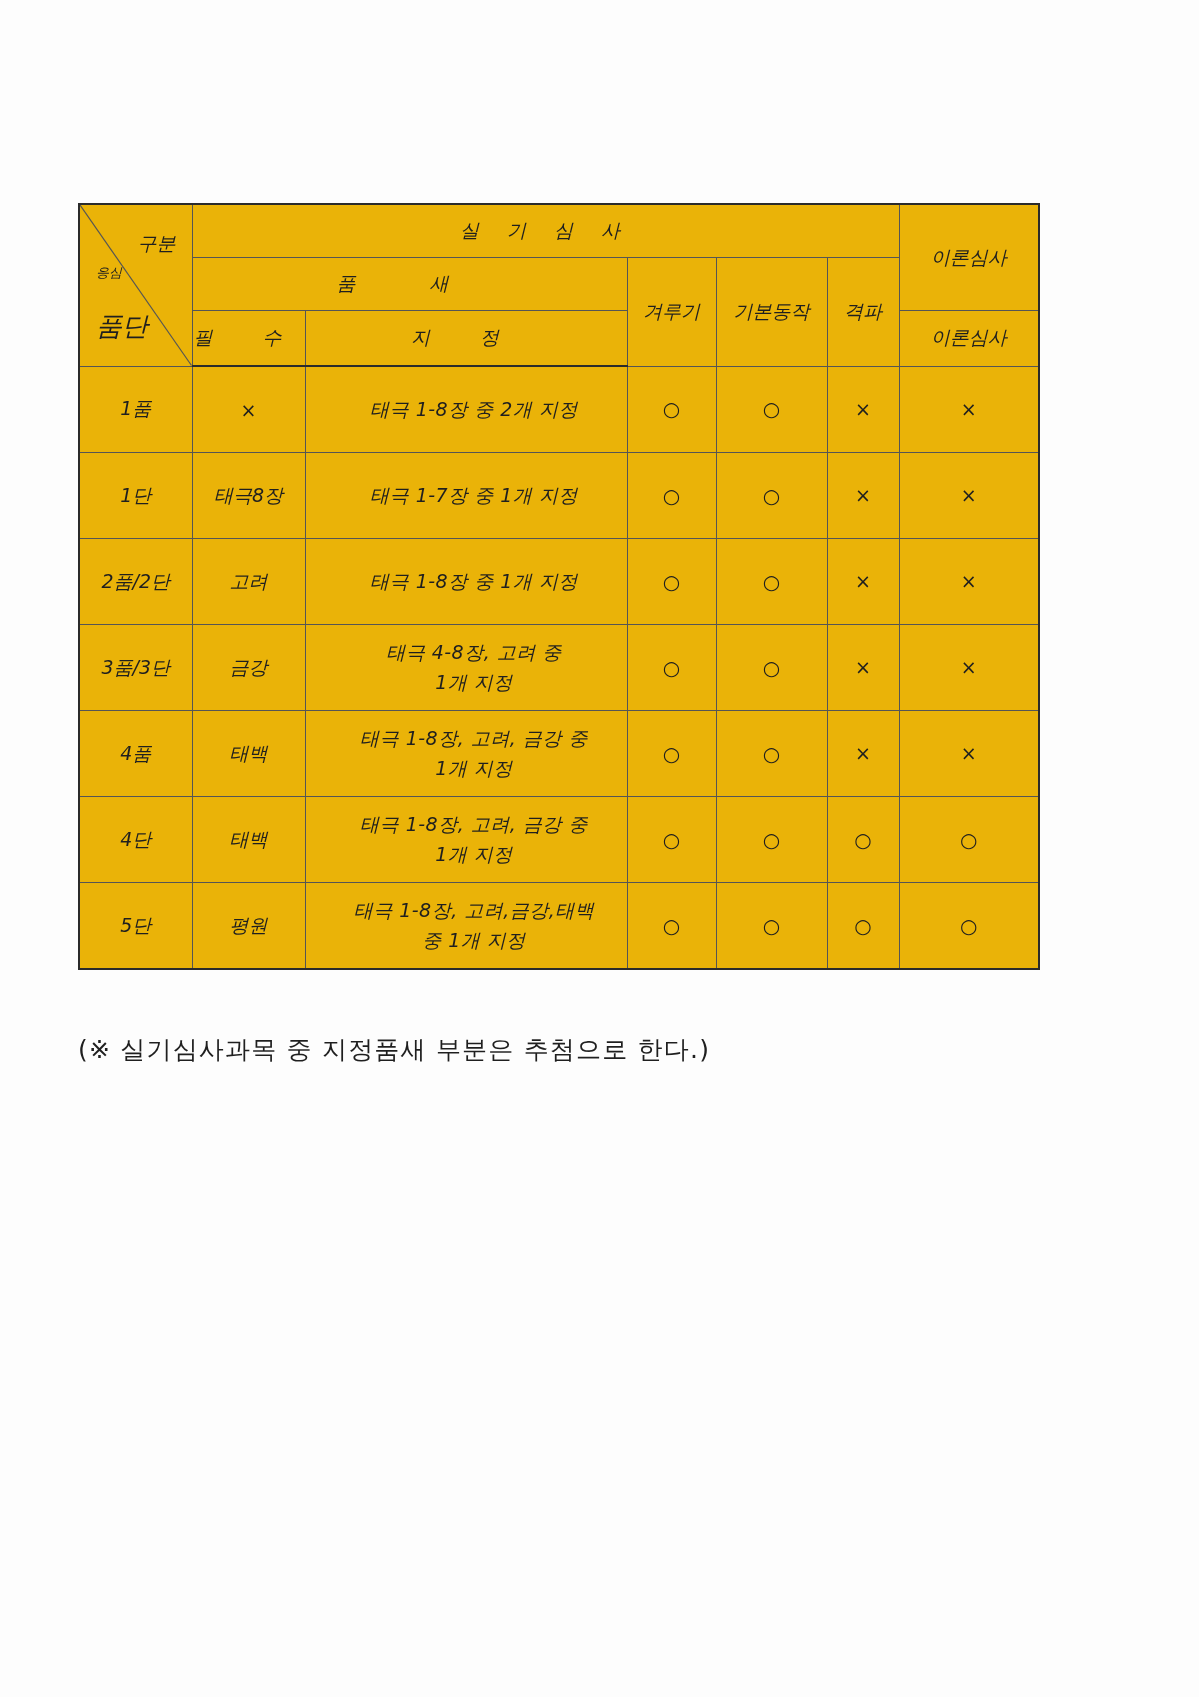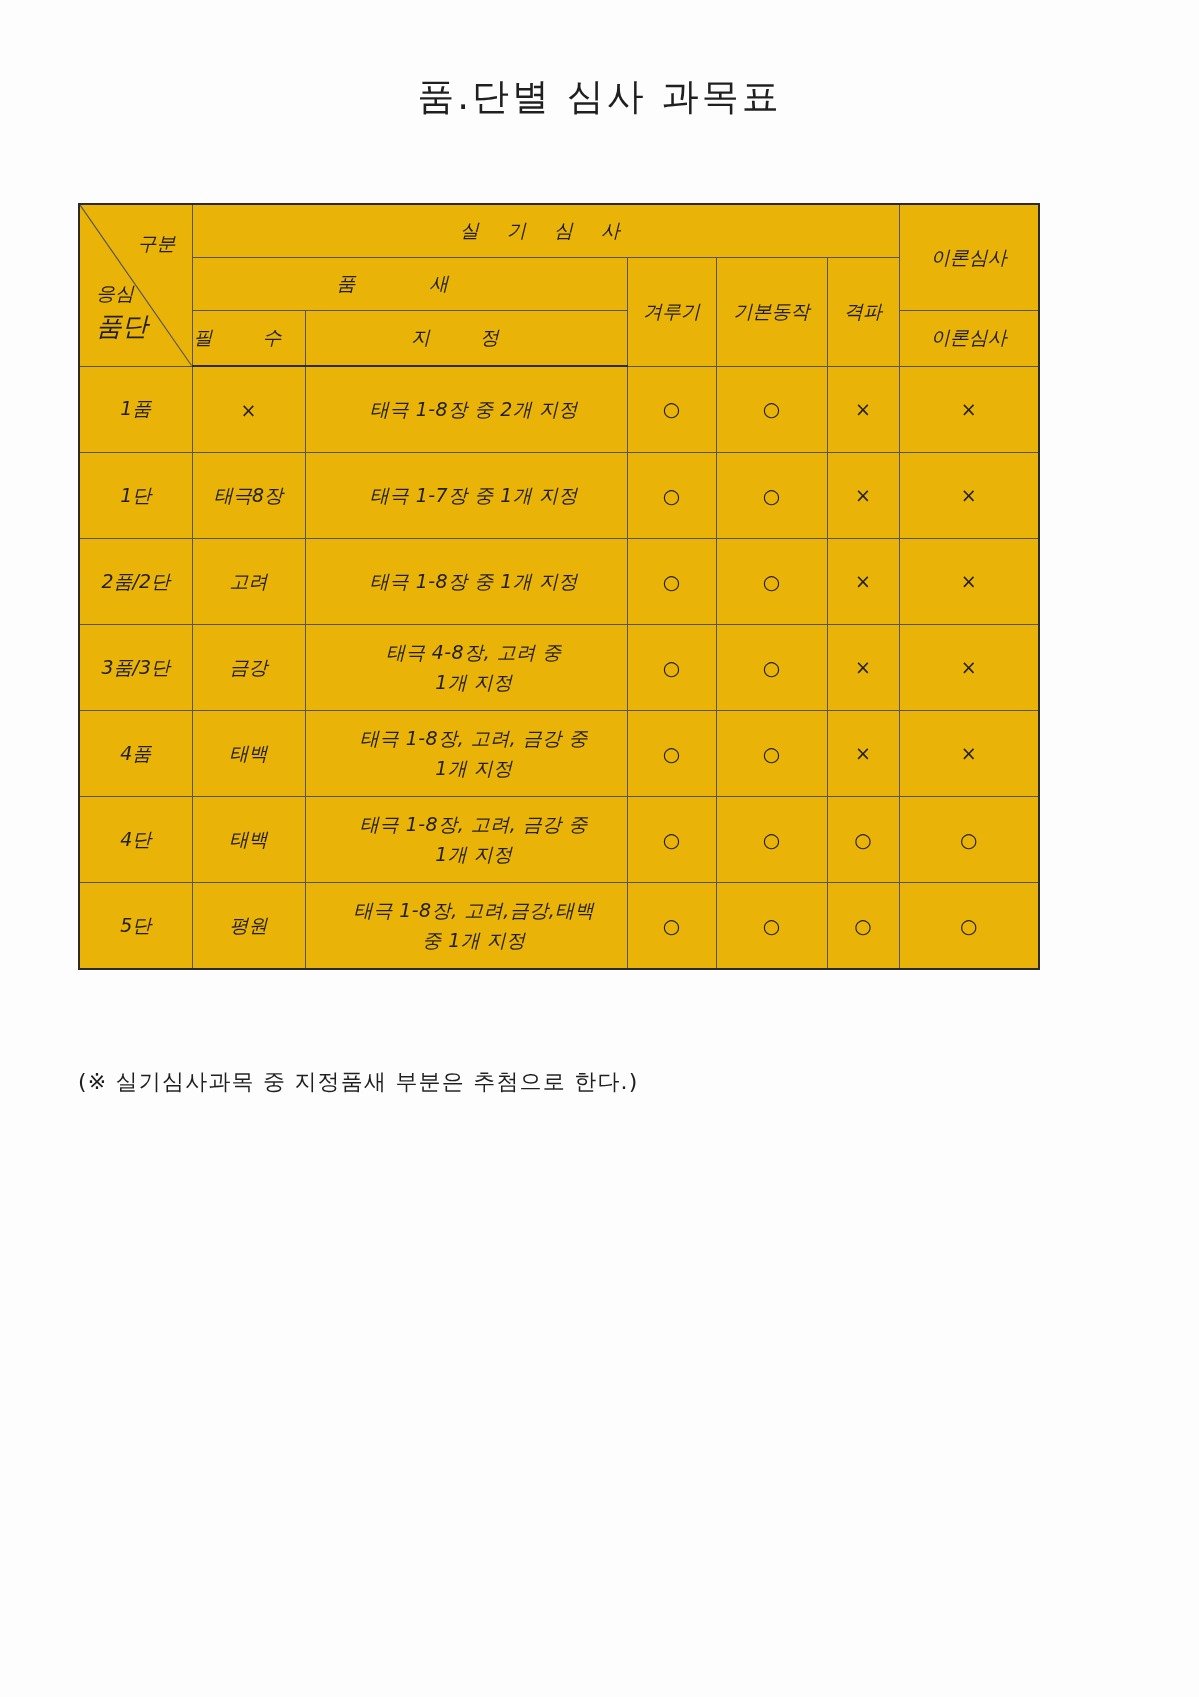--- a/index.html
+++ b/index.html
@@ -90,22 +90,22 @@
   }
   .corner-cell .lbl-col {
     position: absolute;
     right: 16px;
     top: 26px;
     font-size: 19px;
   }
   .corner-cell .lbl-row1 {
     position: absolute;
     left: 16px;
-    top: 76px;
-    font-size: 19px;
+    top: 59px;
+    font-size: 13px;
   }
   .corner-cell .lbl-row2 {
     position: absolute;
     left: 16px;
     top: 104px;
     font-size: 26px;
   }
 
   .hdr-spaced {
     letter-spacing: 11px;
@@ -147,33 +147,32 @@
     font-size: 21px;
     line-height: 1;
   }
   .mark.circle { font-size: 20px; }
   .mark.cross  { font-size: 19px; }
 
   
   .footnote {
     position: absolute;
     left: 78px;
-    top: 1067px;
-    font-size: 22px;
+    top: 1033px;
+    font-size: 25px;
     letter-spacing: 1.2px;
     color: #1f1f1f;
     white-space: nowrap;
   }
 </style>
 </head>
 <body>
 
 <div class="page">
 
-  <div class="doc-title">품.단별 심사 과목표</div>
 
   <div class="table-wrap">
     <table class="subject-table">
       <colgroup>
         <col style="width:113px">
         <col style="width:113px">
         <col style="width:322px">
         <col style="width:89px">
         <col style="width:111px">
         <col style="width:72px">

